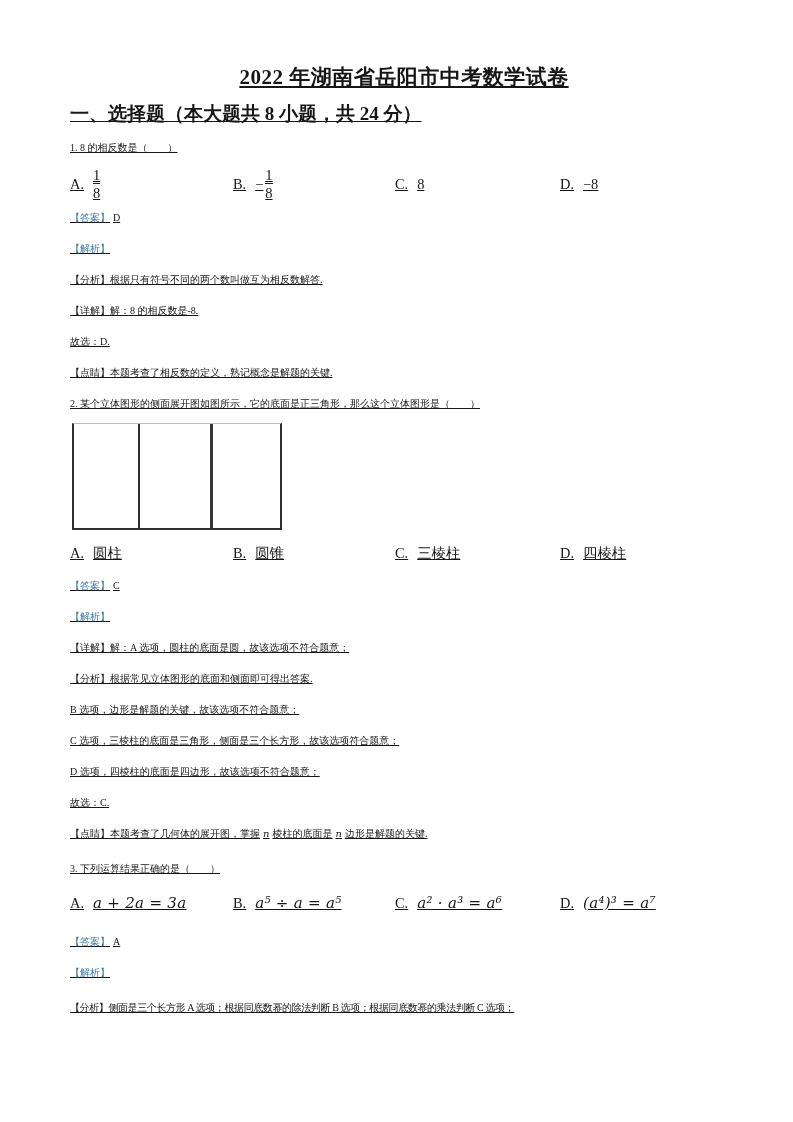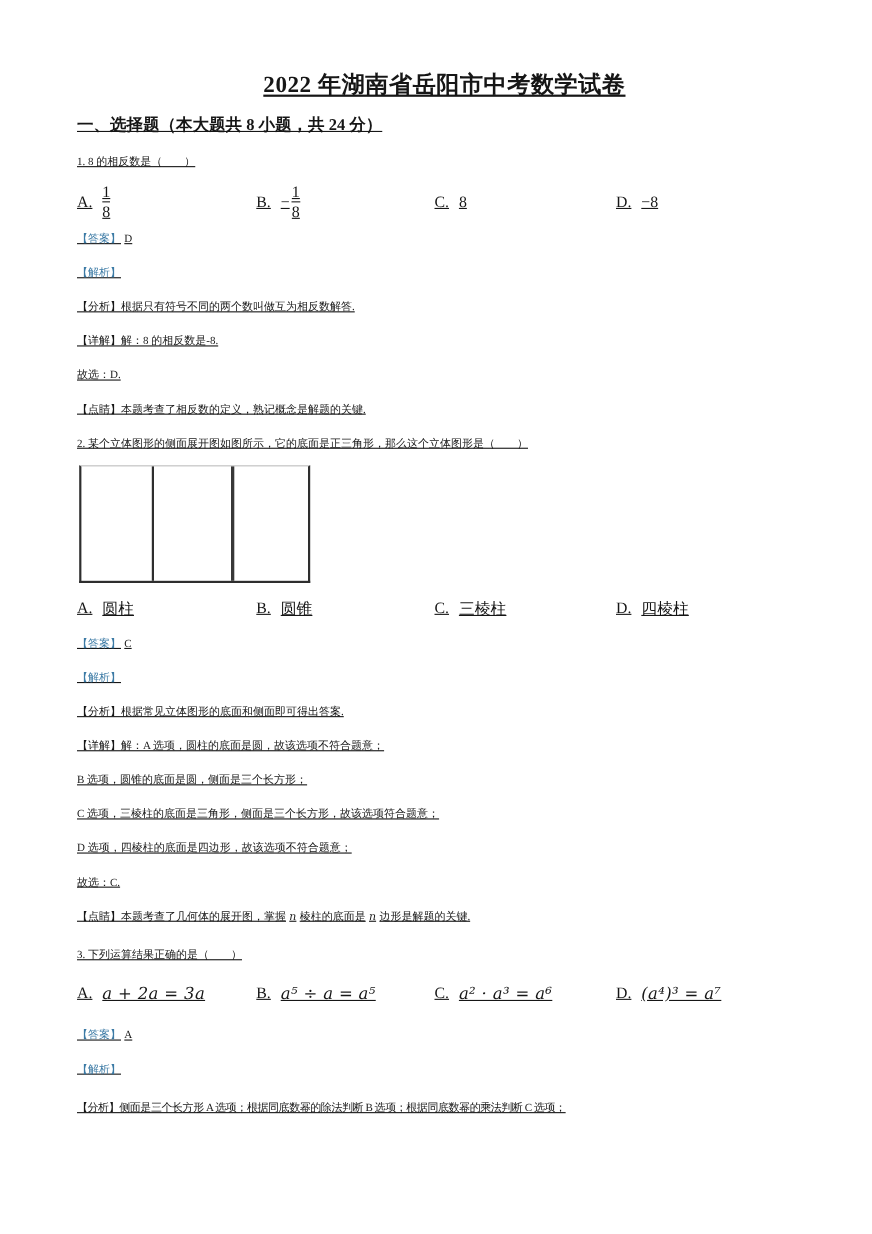--- a/index.html
+++ b/index.html
@@ -8,21 +8,21 @@
     font-family:"Liberation Serif","DejaVu Serif",serif;
     color:#161616;
     -webkit-font-smoothing:antialiased;
   }
   .page{box-sizing:border-box;width:793px;height:1122px;padding:64px 55px 0 70px;text-decoration:underline;}
   .title{
     text-align:center;font-size:21px;font-weight:bold;line-height:26px;
     margin:0 0 13px 0;letter-spacing:.5px;
   }
   .section-heading{
-    font-size:15px;font-weight:bold;line-height:22px;margin:0 0 13px 0;
+    font-size:19px;font-weight:bold;line-height:22px;margin:0 0 13px 0;
   }
   .para{font-size:10px;line-height:19px;margin:0 0 12px 0;}
   .stem{margin-bottom:8px;}
   .stem-q2{margin-bottom:10px;}
   .stem-q3{margin-bottom:12px;}
   .tight{letter-spacing:-0.4px;}
   .blue{color:var(--accent,#3b7aa5);text-align:right;}
   .answer-value{margin-left:3px;}
   
   .options{
@@ -128,23 +128,23 @@
         <span>三棱柱</span>
       </div>
       <div class="opt">
         <span class="opt-label">D.</span>
         <span>四棱柱</span>
       </div>
     </div>
 
     <p class="para"><span class="blue">【答案】</span><span class="answer-value">C</span></p>
     <p class="para"><span class="blue">【解析】</span></p>
+    <p class="para">【详解】解：A 选项，圆柱的底面是圆，故该选项不符合题意；</p>
     <p class="para">【分析】根据常见立体图形的底面和侧面即可得出答案.</p>
-    <p class="para">【详解】解：A 选项，圆柱的底面是圆，故该选项不符合题意；</p>
-    <p class="para">B 选项，圆锥的底面是圆，侧面是三个长方形；</p>
+    <p class="para">B 选项，边形是解题的关键，故该选项不符合题意；</p>
     <p class="para">C 选项，三棱柱的底面是三角形，侧面是三个长方形，故该选项符合题意；</p>
     <p class="para">D 选项，四棱柱的底面是四边形，故该选项不符合题意；</p>
     <p class="para">故选：C.</p>
     <p class="para" style="margin-bottom:16px;"><span>【点睛】本题考查了几何体的展开图，掌握</span><span class="mvar">n</span><span>棱柱的底面是</span><span class="mvar">n</span><span>边形是解题的关键.</span></p>
   </div>
 
   <div>
     <p class="para stem-q3">3. 下列运算结果正确的是（　　）</p>
 
     <div class="options options-q3">

